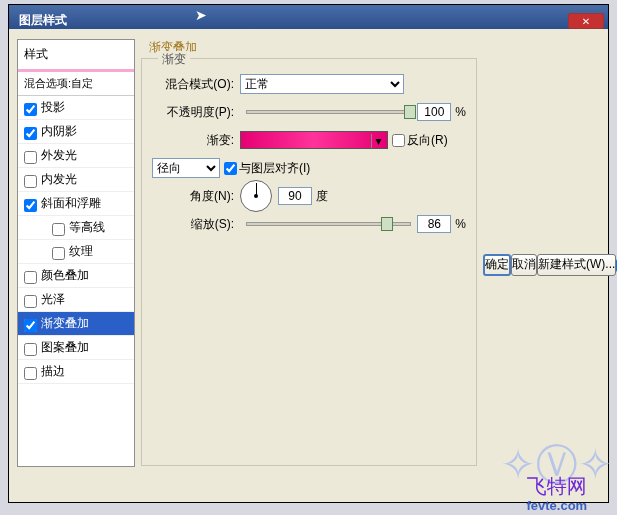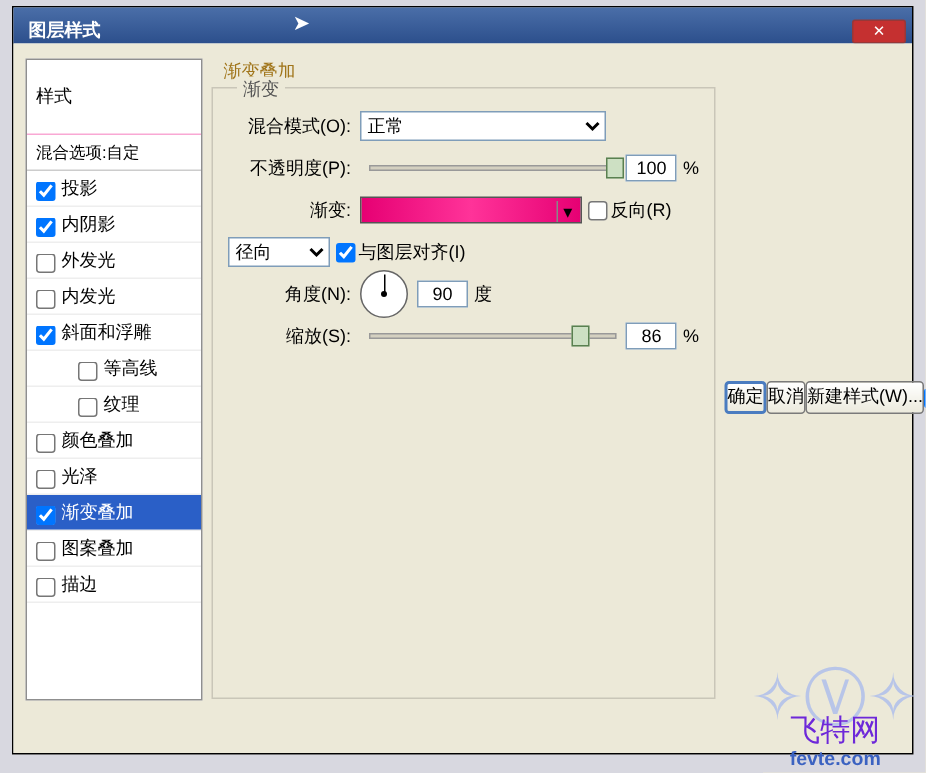--- a/index.html
+++ b/index.html
@@ -4,21 +4,21 @@
 <style>
 * { box-sizing: border-box; margin: 0; padding: 0; font-family: "Microsoft YaHei", SimSun, sans-serif; font-size: 12px; }
 body { background: #d8d8e0; width: 617px; height: 515px; overflow: hidden; position: relative; }
 .outer-border { position: absolute; left: 8px; top: 4px; width: 601px; height: 499px; border: 1px solid #000; background: #fff; }
 .titlebar { height: 24px; background: linear-gradient(#4a6ea8, #2c4f8c); display: flex; align-items: flex-end; padding: 0 4px; color: #fff; font-size: 13px; position: relative; }
 .titlebar .title-text { margin-left: 6px; font-weight: bold; }
 .cursor-arrow { position: absolute; left: 186px; top: 2px; font-size: 14px; color: #fff; }
 .close-btn { margin-left: auto; width: 36px; height: 16px; background: #c53030; display: flex; align-items: center; justify-content: center; color: #fff; border: 1px solid #963838; border-radius: 2px; cursor: pointer; font-size: 10px; }
 .dialog-body { position: absolute; top: 24px; left: 0; right: 0; bottom: 0; background: #ece9d8; display: flex; padding: 10px 6px 6px 8px; }
 .left-panel { width: 118px; border: 1px solid #8f8f8f; background: #fff; height: 428px; }
-.left-head { padding: 16px 6px; border-bottom: 1px solid #f9a8d4; }
+.left-head { padding: 6px 6px; border-bottom: 3px solid #f9a8d4; }
 .left-sub { padding: 4px 6px; border-bottom: 1px solid #ccc; font-size: 11px; }
 .style-item { display: flex; align-items: flex-end; padding: 3px 4px 3px 6px; border-bottom: 1px solid #eee; cursor: pointer; white-space: nowrap; }
 .style-item.indent { padding-left: 34px; }
 .style-item input[type=checkbox] { margin-right: 4px; }
 .style-item.selected { background: #2a5fc7; color: #fff; }
 .center-panel { width: 336px; margin-left: 6px; }
 .group-title { color: #a0751a; padding-left: 8px; margin-bottom: 2px; }
 .fieldset { border: 1px solid #c9c6b8; padding: 8px 10px 14px 10px; height: 408px; position: relative; }
 .legend { position: absolute; top: -8px; left: 16px; background: #ece9d8; padding: 0 4px; color: #555; }
 .row { display: flex; align-items: center; margin: 6px 0; height: 22px; }

